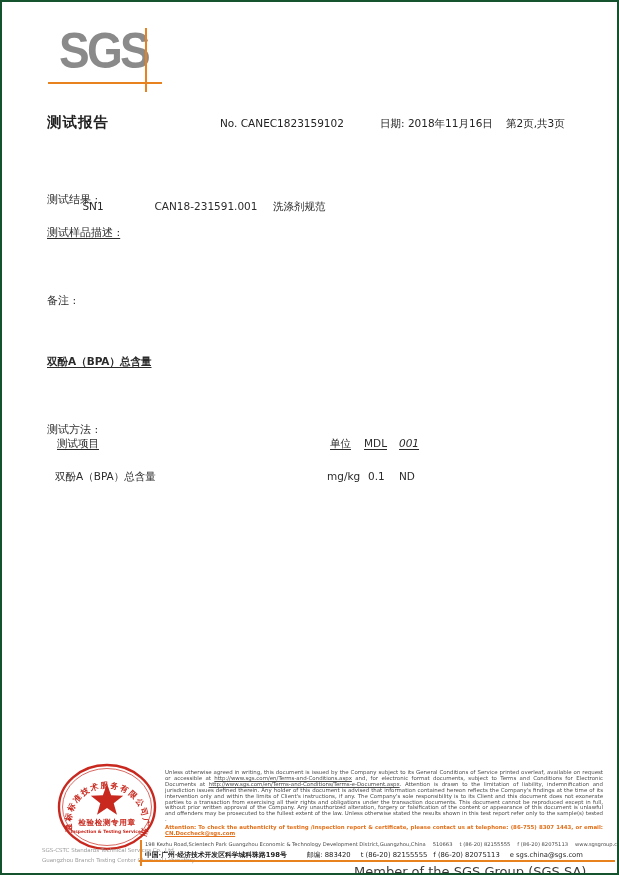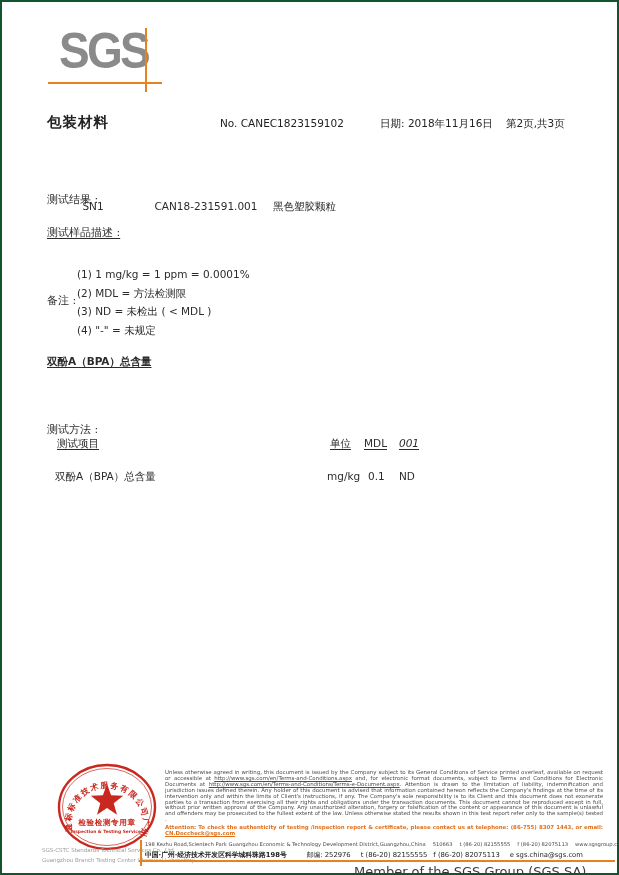--- a/index.html
+++ b/index.html
@@ -90,43 +90,37 @@
 <body>
 
 <div class="page">
 
   <div class="abs" style="left:57px; top:24px;">
     <div class="logo-text">SGS</div>
   </div>
   <div class="abs logo-vline" style="left:143px; top:26px;"></div>
   <div class="abs logo-hline" style="left:46px; top:80px;"></div>
 
-  <div class="abs report-title" style="left:45px; top:111px;">包装材料</div>
+  <div class="abs report-title" style="left:45px; top:111px;">测试报告</div>
   <div class="abs hdr-txt" style="left:218px; top:115px;">No. CANEC1823159102</div>
   <div class="abs hdr-txt" style="left:378px; top:115px;">日期: 2018年11月16日</div>
   <div class="abs hdr-txt" style="left:504px; top:115px;">第2页,共3页</div>
 
   <div class="abs lbl" style="left:45px; top:146px;">测试结果 :</div>
   <div class="abs lbl u" style="left:45px; top:179px;">测试样品描述 :</div>
 
   <div class="abs sample-table">
     <div class="sample-row">
       <span class="c1">SN1</span>
       <span class="c2">CAN18-231591.001</span>
-      <span class="c3">黑色塑胶颗粒</span>
+      <span class="c3">洗涤剂规范</span>
     </div>
   </div>
 
   <div class="abs lbl" style="left:45px; top:247px;">备注 :</div>
-  <div class="abs notes">
-    <div>(1) 1 mg/kg = 1 ppm = 0.0001%</div>
-    <div>(2) MDL = 方法检测限</div>
-    <div>(3) ND = 未检出 ( &lt; MDL )</div>
-    <div>(4) "-" = 未规定</div>
-  </div>
 
   <div class="abs bpa-title" style="left:45px; top:353px;">双酚A（BPA）总含量</div>
   <div class="abs lbl" style="left:45px; top:376px;">测试方法 :</div>
 
   <div class="abs rt-row" style="left:45px; top:416px;margin-top:19px;">
     <span class="rt-item u">测试项目</span>
     <span class="rt-unit u">单位</span>
     <span class="rt-mdl u">MDL</span>
     <span class="rt-id u">001</span>
   </div>
@@ -166,21 +160,21 @@
   <div class="abs addr-sep"></div>
   <div class="abs addr-row1">
     <span>198 Kezhu Road,Scientech Park Guangzhou Economic &amp; Technology Development District,Guangzhou,China</span>
     <span>510663</span>
     <span>t (86-20) 82155555</span>
     <span>f (86-20) 82075113</span>
     <span class="web">www.sgsgroup.com.cn</span>
   </div>
   <div class="abs addr-row2">
     <span class="cn">中国·广州·经济技术开发区科学城科珠路198号</span>
-    <span class="pz">邮编: 252976</span>
+    <span class="pz">邮编: 883420</span>
     <span class="tl">t (86-20) 82155555</span>
     <span class="fx">f (86-20) 82075113</span>
     <span class="em">e sgs.china@sgs.com</span>
   </div>
 
   <div class="abs orange-rule"></div>
   <div class="abs member">Member of the SGS Group (SGS SA)</div>
 
 </div>
 

